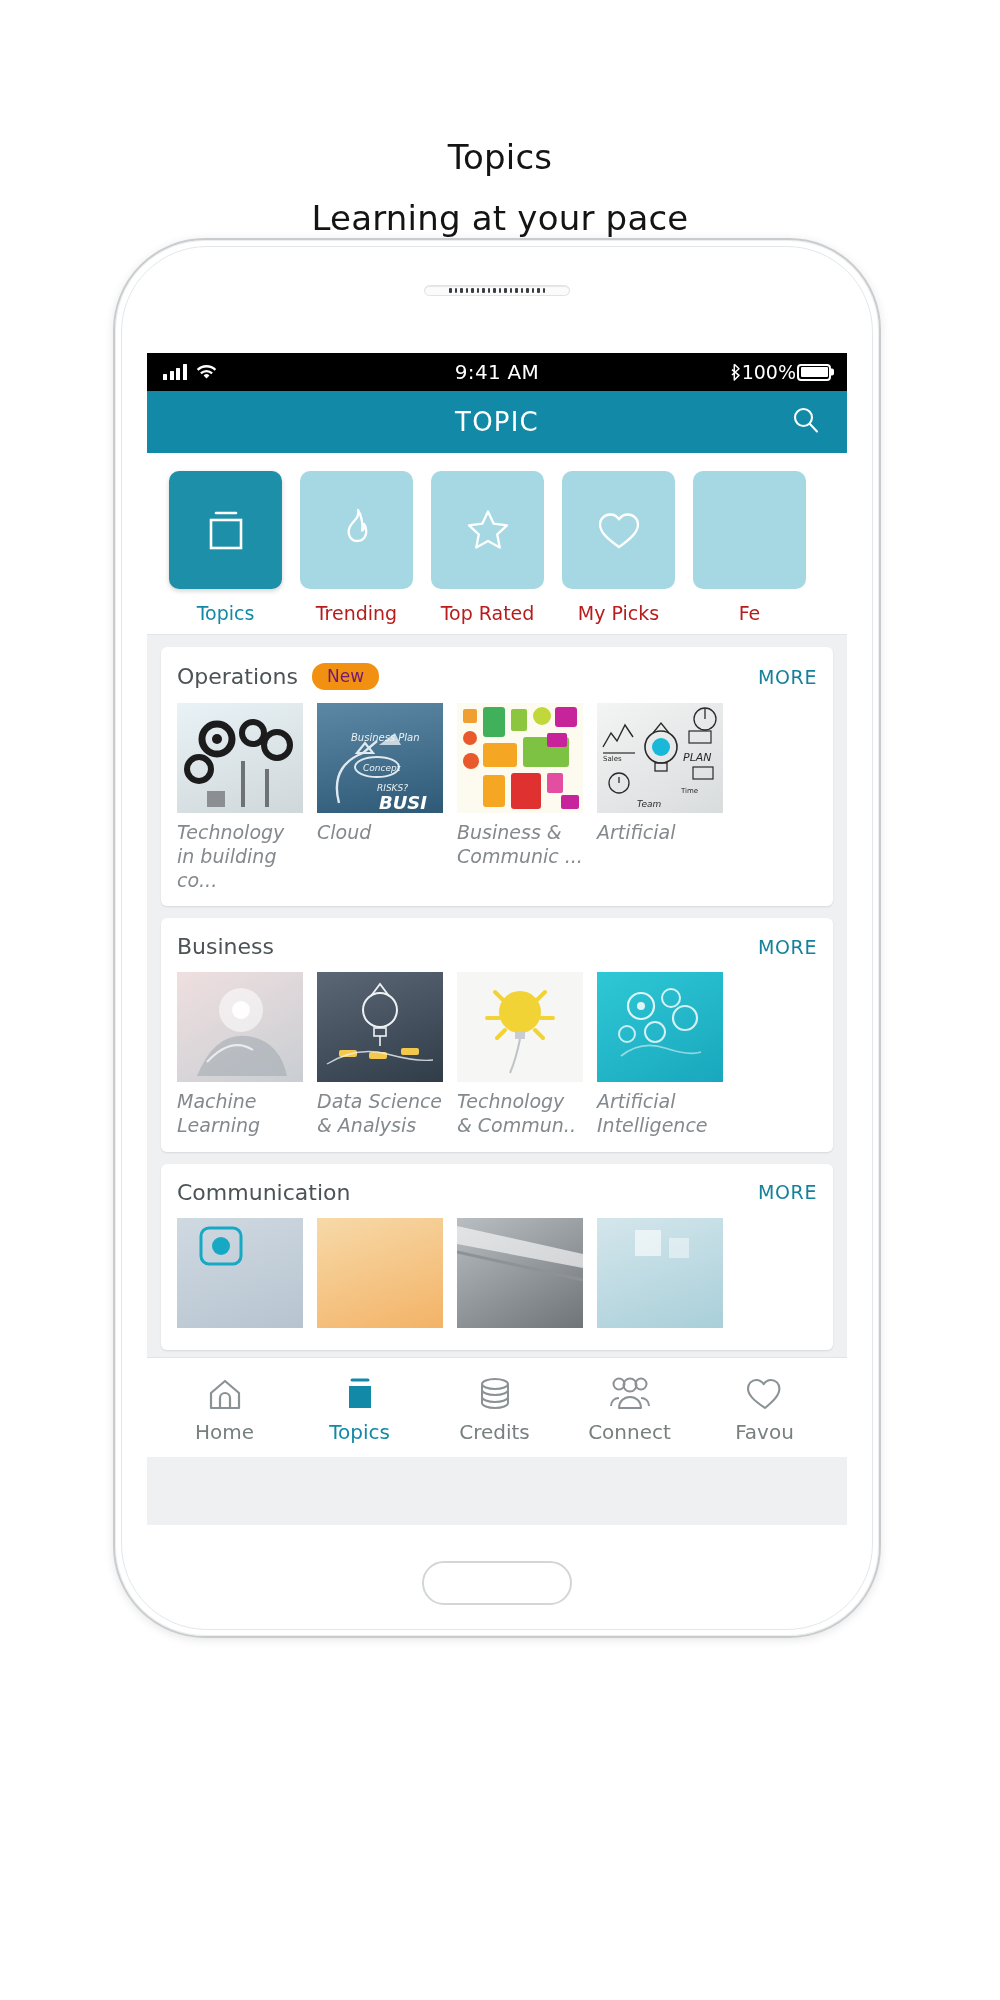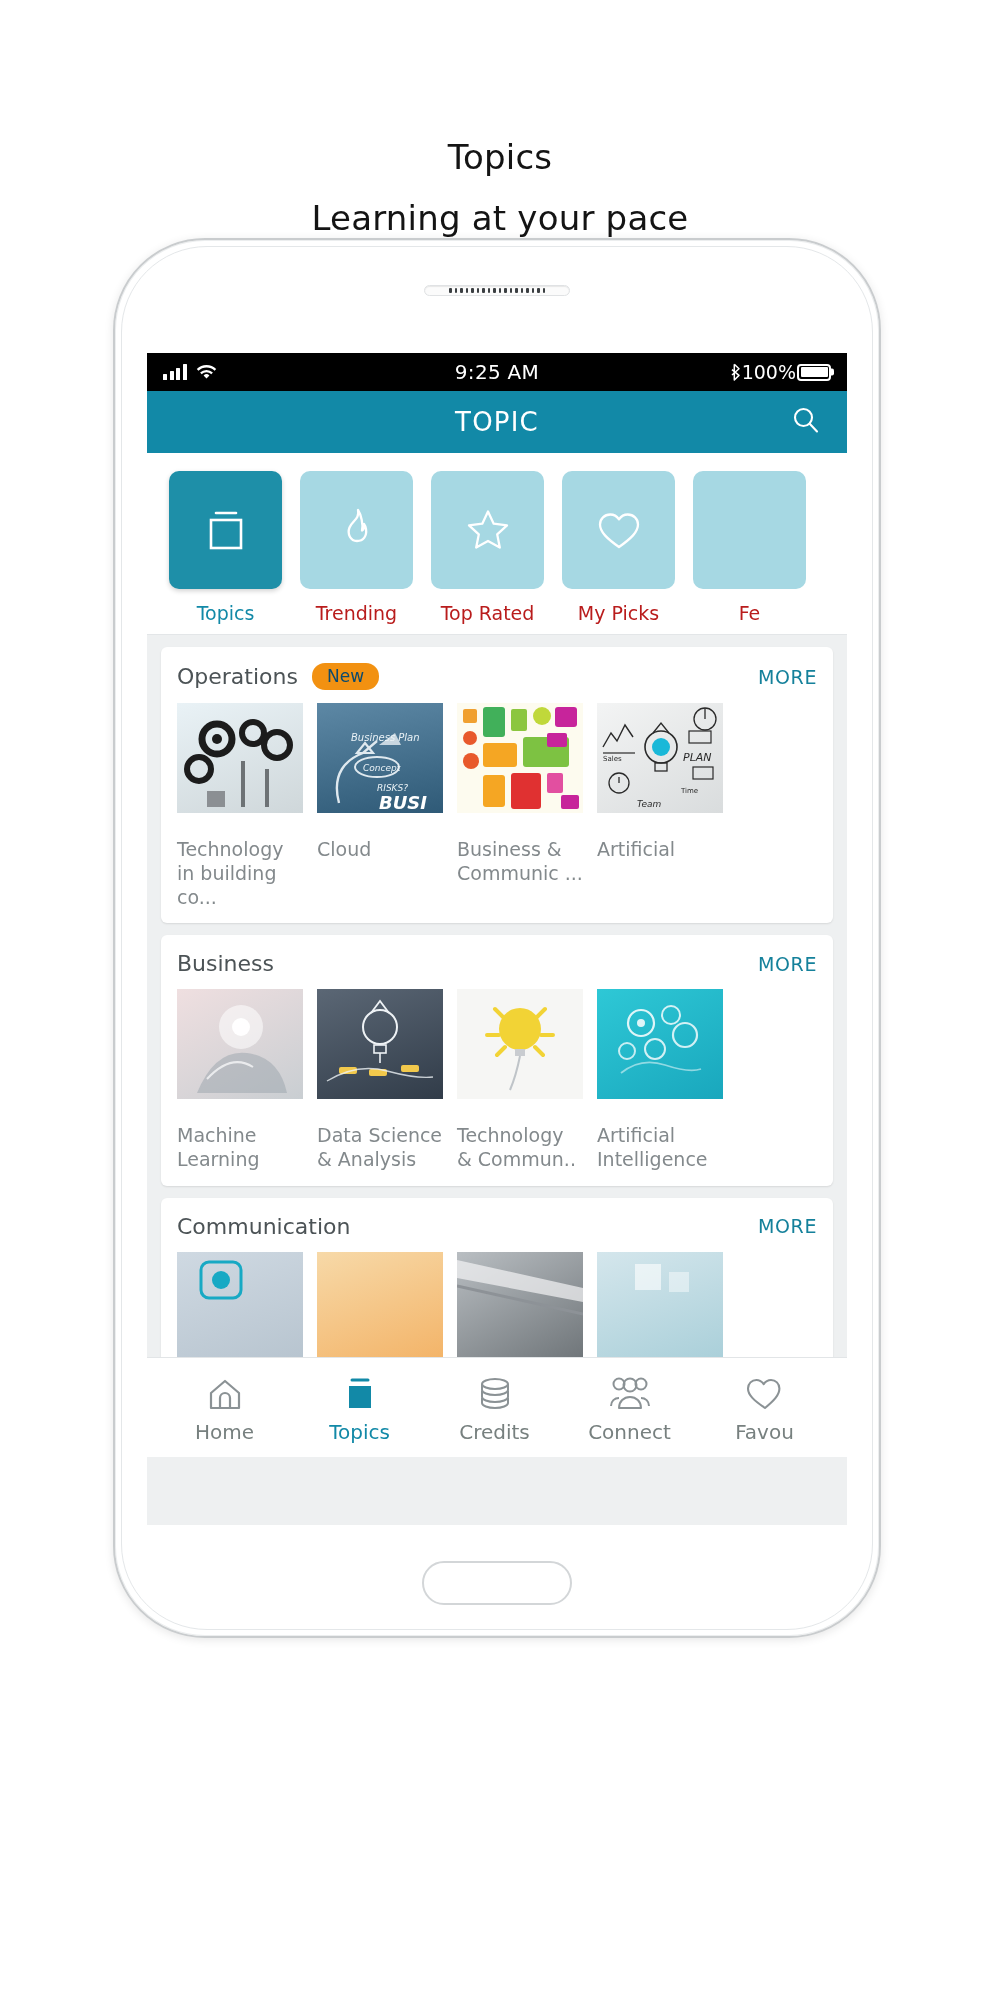--- a/index.html
+++ b/index.html
@@ -118,35 +118,35 @@
   .content { padding: 12px 14px 15px; }
   .card {
     background: #fff; border-radius: 6px; margin-bottom: 12px;
     padding: 16px 16px 14px; box-shadow: 0 1px 2px rgba(0,0,0,.10);
   }
   .card-head { display: flex; align-items: center; margin-bottom: 13px; }
   .card-head .h {
     font-size: 22px; color: #4c5356; font-weight: 400;
   }
   .badge {
-    margin-left: 14px; background: #F29111; color: #0c4a6e;
+    margin-left: 14px; background: #F29111; color: #701a75;
     font-size: 17px; padding: 3px 15px 4px; border-radius: 13px;
   }
   .more {
     margin-left: auto; color: #15819B; font-size: 19px;
     letter-spacing: .6px; cursor: pointer;
   }
   .row { display: flex; gap: 14px; }
   .item { width: 126px; flex: 0 0 auto; }
   .item .pic {
     width: 126px; height: 110px; border-radius: 0; overflow: hidden;
     position: relative;
   }
   .item .cap {
-    margin-top: 25px; font-size: 19px; line-height: 1.25; color: #83898c;
+    margin-top: 8px; font-size: 19px; line-height: 1.25; color: #83898c; font-style: italic;
   }
 
   
   .bottomnav {
     position: absolute; left: 50%; transform: translateX(-50%);
     bottom: 68px; width: 700px; height: 100px; background: #fff;
     border-top: 1px solid #e2e5e7;
     display: flex; align-items: center; padding-left: 10px;
     overflow: hidden; z-index: 5;
   }
@@ -210,21 +210,21 @@
               <i></i>
               <i></i>
               <i></i>
             </span>
           <svg width="21" height="16" viewBox="0 0 21 16">
             <path d="M10.5 14.6 7.6 11.4a4.3 4.3 0 0 1 5.8 0z" fill="#fff"></path>
             <path d="M10.5 8.2c-1.9 0-3.6.8-4.8 2.1L4.1 8.5a9.2 9.2 0 0 1 12.8 0l-1.6 1.8a6.5 6.5 0 0 0-4.8-2.1z" fill="#fff"></path>
             <path d="M10.5 3.4c-3.1 0-6 1.2-8.1 3.3L.8 5a13.8 13.8 0 0 1 19.4 0l-1.6 1.7a11.4 11.4 0 0 0-8.1-3.3z" fill="#fff"></path>
           </svg>
         </div>
-        <div class="sb-time">9:25 AM</div>
+        <div class="sb-time">9:41 AM</div>
         <div class="sb-right">
           <svg width="12" height="19" viewBox="0 0 12 19">
             <path d="M5.3 1.2 10 5.8 3 12M3 6.6l7 5.8-4.7 4.6V1.2" fill="none" stroke="#fff" stroke-width="1.5" stroke-linejoin="round"></path>
           </svg>
           <span>100%</span>
           <span class="batt">
               <span></span>
             </span>
         </div>
       </div>

